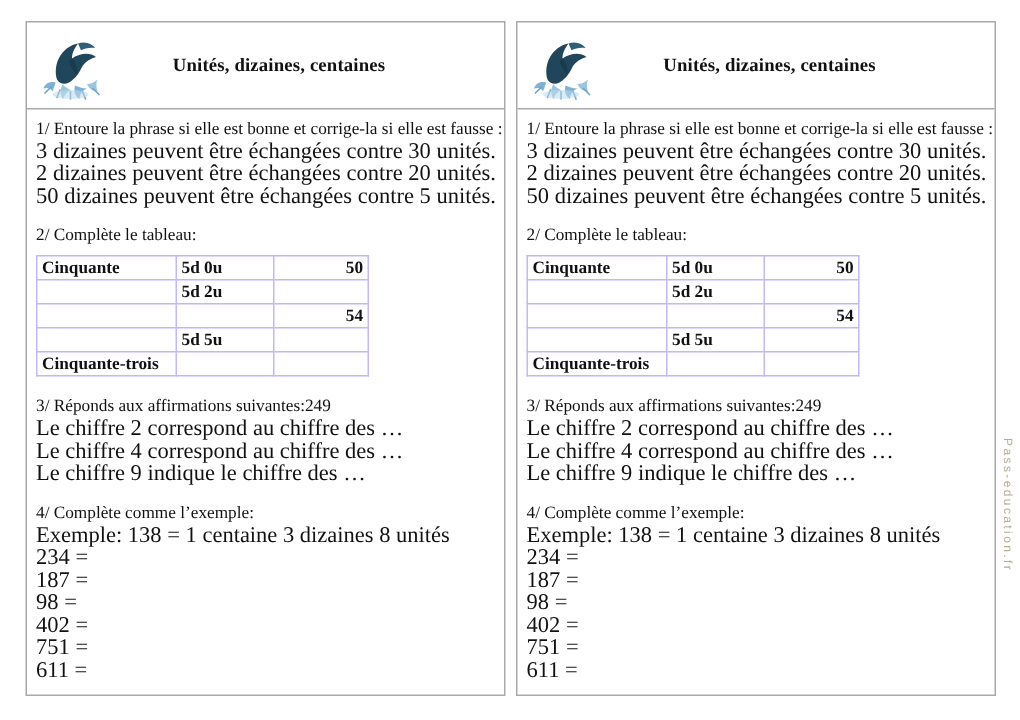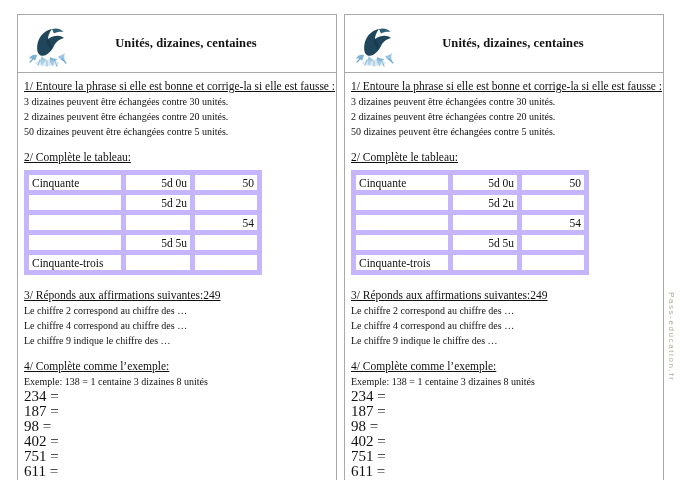--- a/index.html
+++ b/index.html
@@ -71,50 +71,50 @@
     padding: 6px 6px 8px 6px;
     box-sizing: border-box;
   }
 
   .ex-title {
     font-size: 11.5px;
     line-height: 15px;
     white-space: nowrap;
   }
   .ex-title .u {
-    text-decoration: underline;
   }
   .ex-line {
-    font-size: 10px;
+    font-size: 15px;
     line-height: 15px;
     white-space: nowrap;
   }
 
   .block-gap {
     height: 11px;
   }
 
   
   table.grid {
     border-collapse: collapse;
     margin-top: 5px;
     margin-bottom: 2px;
     table-layout: fixed;
     width: 200px;
   }
   table.grid td {
-    border: 5px solid #c4b5fd;
+    border: 1px solid #c4b5fd;
     height: 15px;
     font-size: 11.5px;
     padding: 0 3px;
     line-height: 14px;
     white-space: nowrap;
+    font-weight: bold;
   }
   td.c-word  { width: 86px; text-align: left; }
-  td.c-dec   { width: 58px; text-align: right; }
+  td.c-dec   { width: 58px; text-align: left; }
   td.c-num   { width: 56px; text-align: right; }
 
   .num-line {
     font-size: 15px;
     line-height: 15px;
   }
 
   
   .watermark {
     position: absolute;

